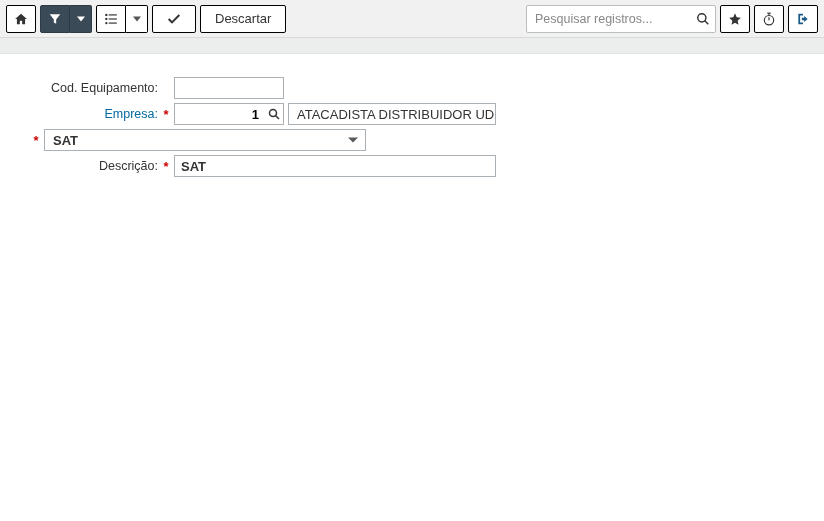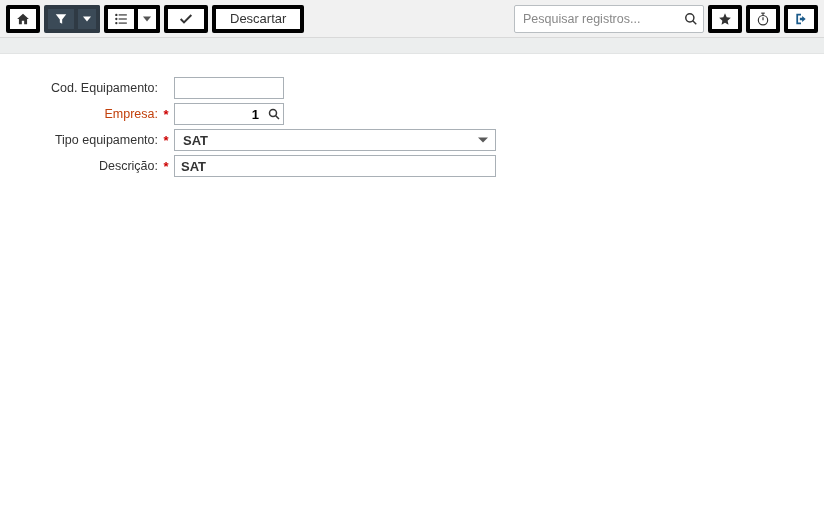--- a/index.html
+++ b/index.html
@@ -17,21 +17,21 @@
     align-items: center;
     height: 38px;
     padding: 4px 6px;
     background: #f1f1f1;
     border-bottom: 1px solid #d9d9d9;
     gap: 4px;
   }
   .tbtn {
     height: 28px;
     min-width: 30px;
-    border: 4px solid #000000;
+    border: 1px solid #000000;
     background: #fff;
     border-radius: 2px;
     display: inline-flex;
     align-items: center;
     justify-content: center;
     padding: 0 6px;
     cursor: pointer;
   }
   .tbtn.dark {
     background: #3b4a57;
@@ -84,21 +84,21 @@
     height: 24px;
     margin-bottom: 2px;
   }
   .flabel {
     width: 130px;
     text-align: right;
     padding-right: 4px;
     font-size: 12.5px;
     color: #333;
   }
-  .flabel.link { color: #c2410c; cursor: pointer; }
+  .flabel.link { color: #0369a1; cursor: pointer; }
   .req { color: #cc0000; font-weight: bold; margin-right: 4px; width: 8px; display:inline-block; text-align:center; }
   .req.empty { visibility: hidden; }
   .fld {
     display: flex;
     align-items: center;
     gap: 4px;
   }
   .tinput {
     height: 22px;
     border: 1px solid #a9b0b6;
@@ -274,25 +274,25 @@
     <div class="fld">
       <div class="lookup">
         <input value="1" style="">
         <span class="licon">
           <svg width="12" height="12" viewBox="0 0 24 24" fill="none" stroke="#333" stroke-width="3">
               <circle cx="10" cy="10" r="7"></circle>
               <line x1="15" y1="15" x2="22" y2="22"></line>
             </svg>
         </span>
       </div>
+      <div class="readonly-box">ATACADISTA DISTRIBUIDOR UD</div>
     </div>
   </div>
 
   <div class="row">
-    <span class="flabel">Tipo equipamento:</span>
     <span class="req">*</span>
     <div class="fld">
       <div class="select-wrap">
         <div class="sel-display">SAT</div>
         <span class="caret"></span>
       </div>
     </div>
   </div>
 
   <div class="row">

